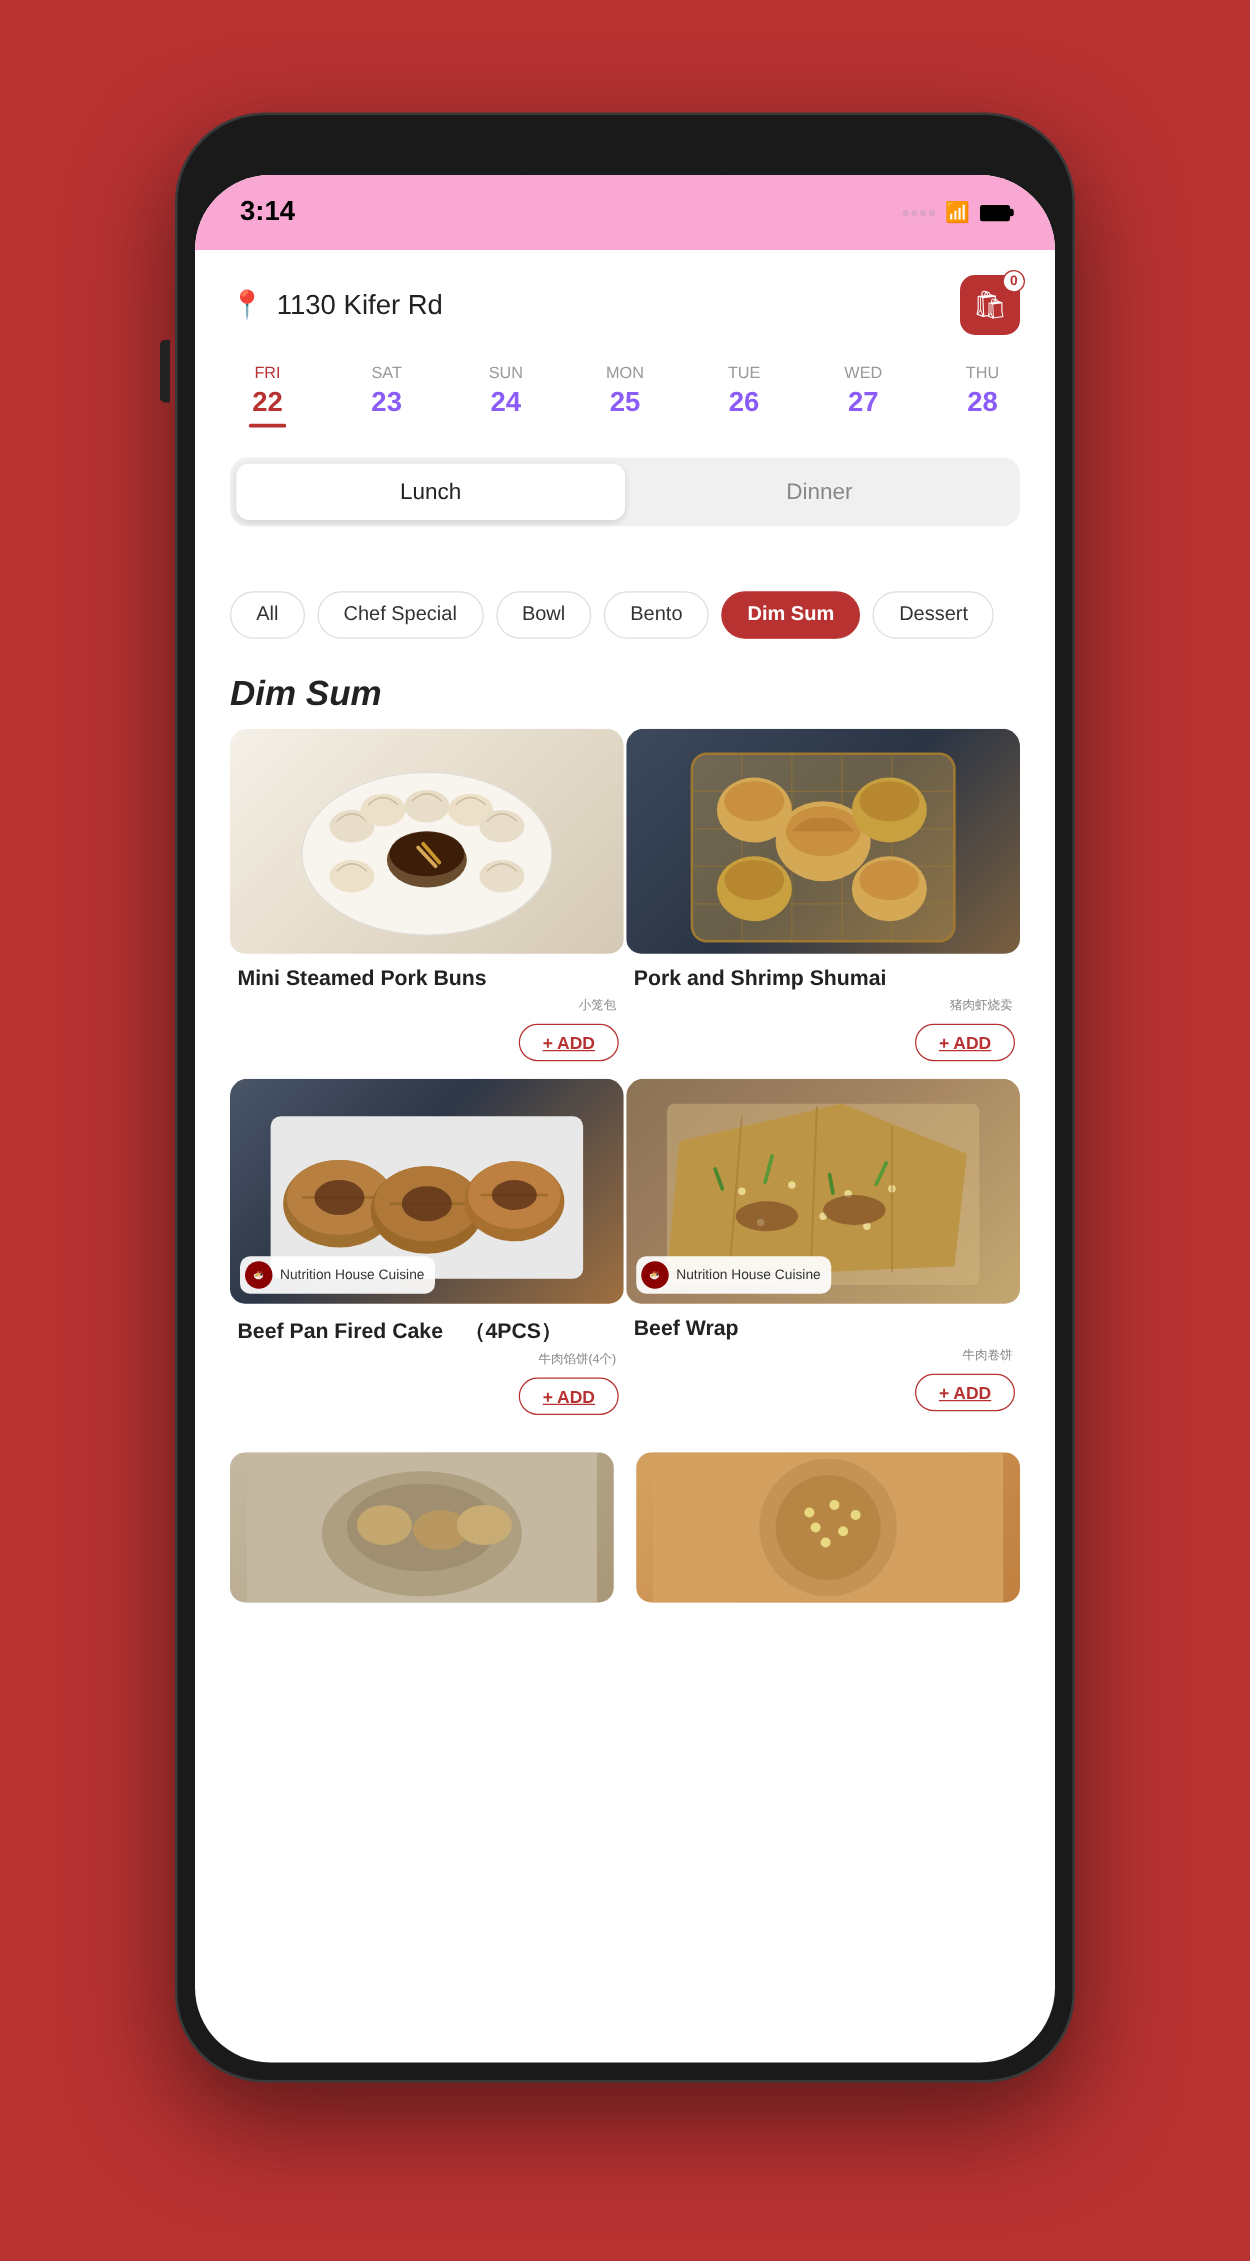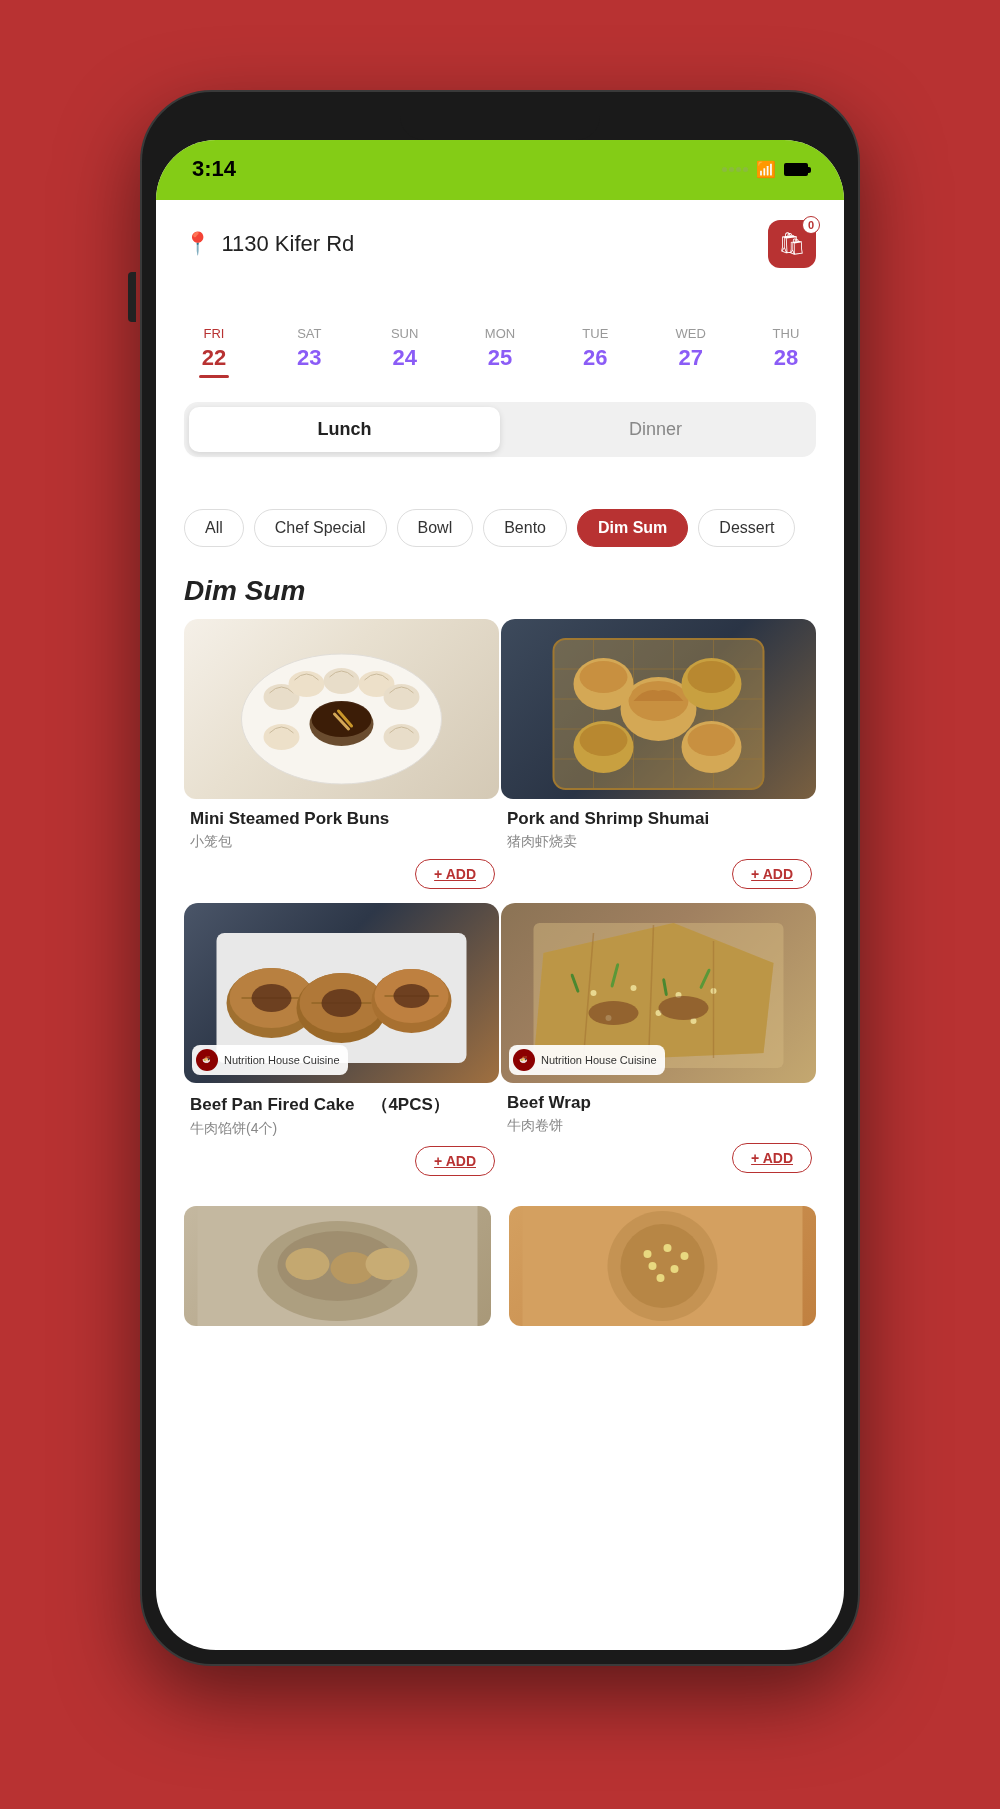--- a/index.html
+++ b/index.html
@@ -50,21 +50,21 @@
     .phone-screen {
       background: #fff;
       border-radius: 60px;
       overflow: hidden;
       width: 100%;
       min-height: 1510px;
     }
 
     
     .status-bar {
-      background: #84cc16;
+      background: #f9a8d4;
       display: flex;
       justify-content: space-between;
       align-items: flex-start;
       padding: 16px 36px 0 36px;
       height: 60px;
     }
 
     .status-time {
       font-size: 22px;
       font-weight: 600;
@@ -169,21 +169,20 @@
       gap: 4px;
       cursor: pointer;
       min-width: 60px;
     }
 
     .date-day-label {
       font-size: 13px;
       color: #999;
       font-weight: 400;
       text-transform: uppercase;
-      margin-top: 36px;
     }
 
     .date-number {
       font-size: 22px;
       font-weight: 600;
       color: #8b5cf6;
     }
 
     .date-item.active .date-day-label {
       color: #b83232;
@@ -214,21 +213,21 @@
       padding: 12px 0;
       text-align: center;
       border-radius: 10px;
       font-size: 18px;
       font-weight: 500;
       cursor: pointer;
     }
 
     .meal-btn.active {
       background: #fff;
-      font-weight: 700;
+      font-weight: 400;
       color: #222;
       box-shadow: 0 2px 6px rgba(0,0,0,0.12);
     }
 
     .meal-btn.inactive {
       color: #888;
       text-align: center;
     }
 
     
@@ -322,24 +321,25 @@
 
     .food-name {
       font-size: 17px;
       font-weight: 600;
       color: #222;
       margin-top: 10px;
       padding: 0 2px;
     }
 
     .food-name-cn {
-      font-size: 14px;
+      font-size: 10px;
       color: #888;
       margin-top: 4px;
       padding: 0 2px;
+      text-align: right;
     }
 
     .add-btn {
       display: inline-flex;
       align-items: center;
       gap: 5px;
       border: 1.5px solid #b83232;
       color: #b83232;
       border-radius: 24px;
       padding: 6px 18px;

